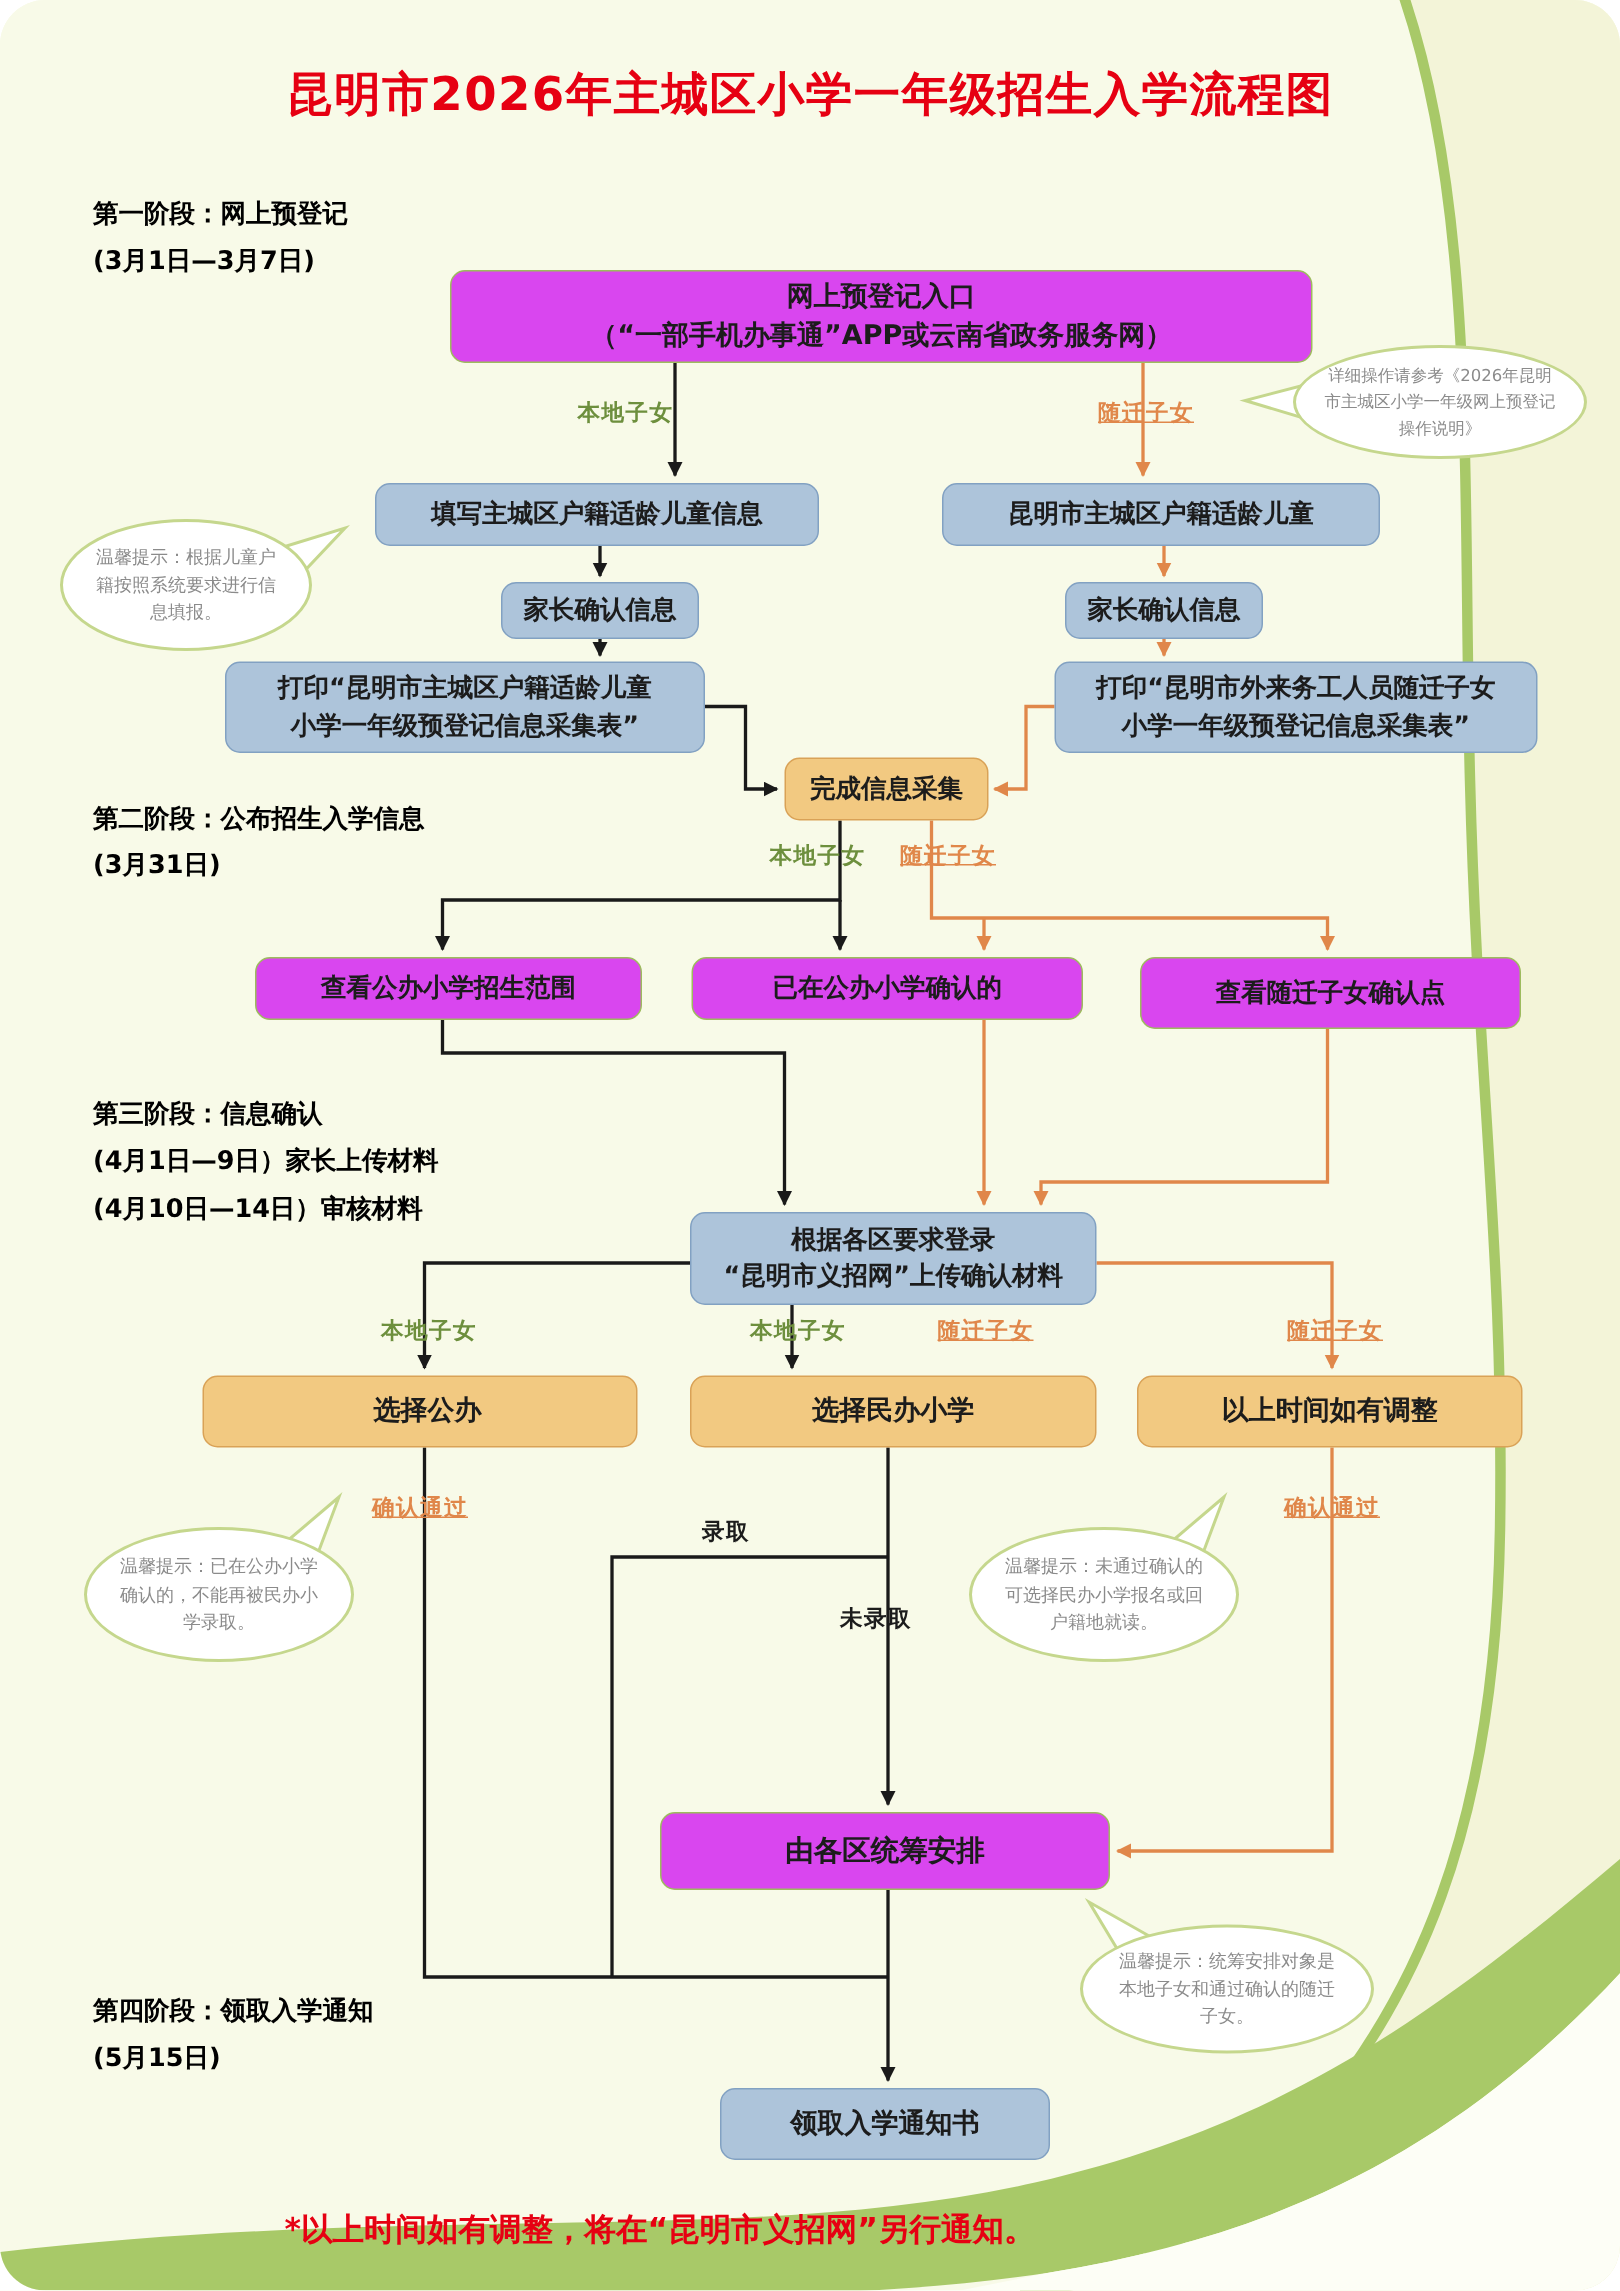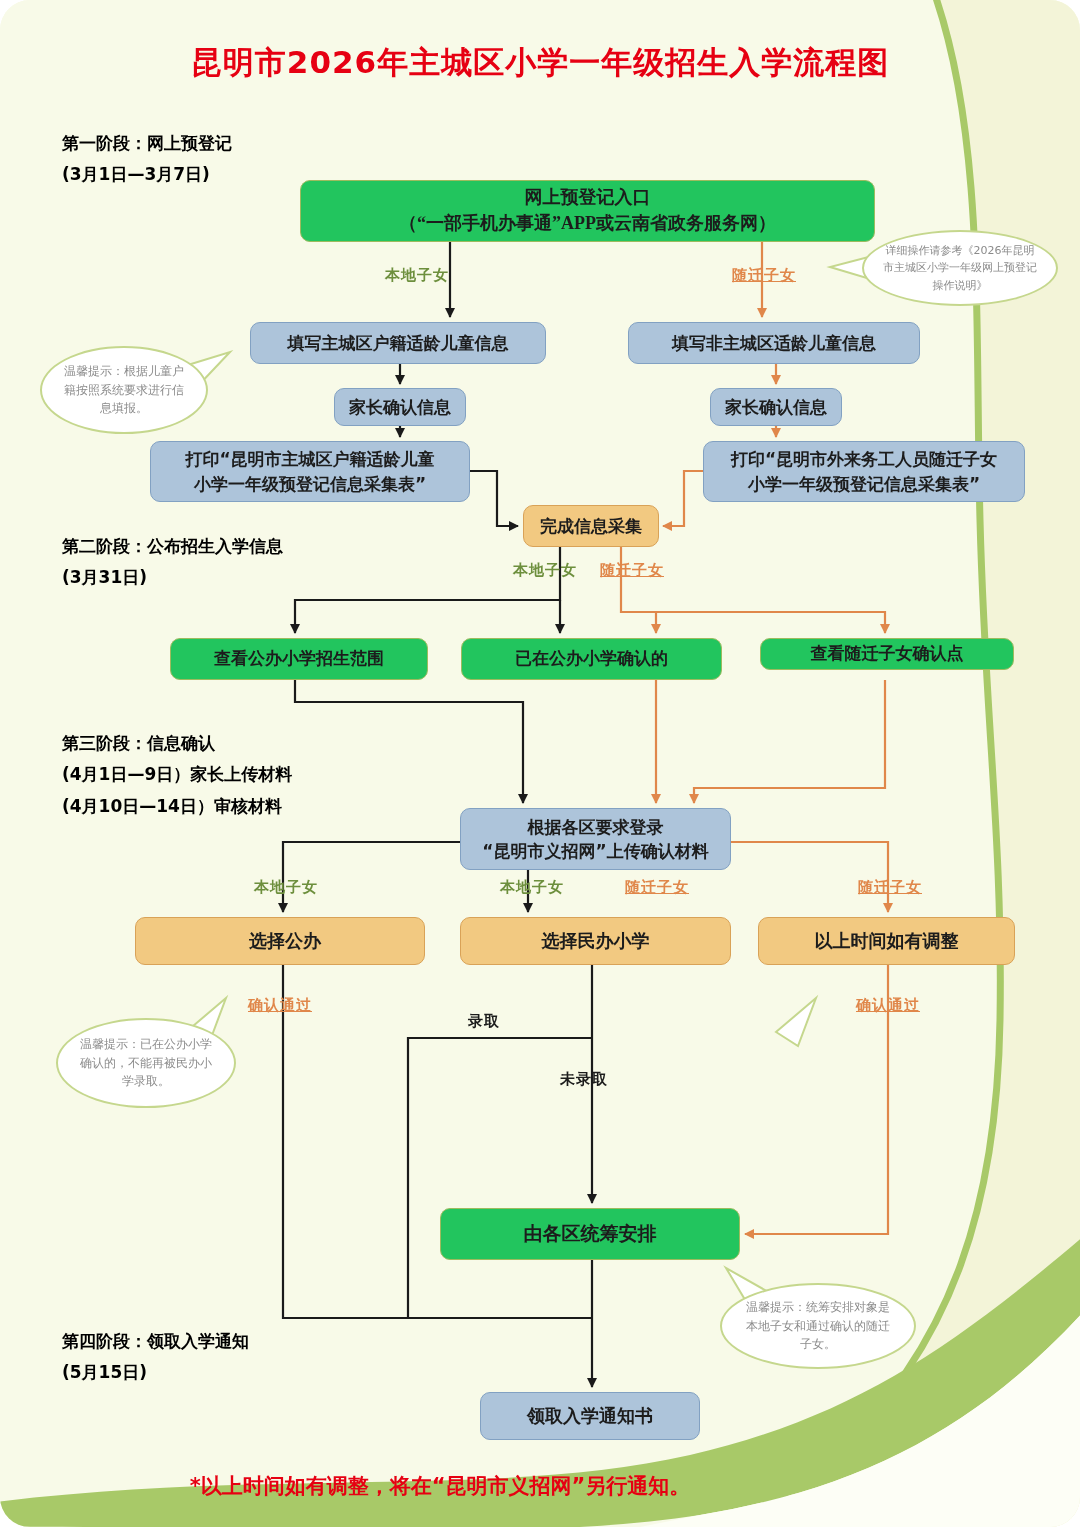--- a/index.html
+++ b/index.html
@@ -7,21 +7,21 @@
   body { font-family:"DejaVu Sans","Liberation Sans",sans-serif; }
   .canvas { position:relative; width:1080px; height:1527px; overflow:hidden; background:#f8fae8;border-radius:30px; }
   svg.layer { position:absolute; left:0; top:0; width:1080px; height:1527px; }
   .title { position:absolute; left:0; top:42px; width:100%; text-align:center;
            color:#e60012; font-size:31px; font-weight:800; letter-spacing:1px; }
   .stage { position:absolute; font-size:17px; font-weight:700; color:#000;
            line-height:1.85; white-space:pre-line; }
   .n { position:absolute; display:flex; align-items:center; justify-content:center;
        text-align:center; white-space:pre-line; border-radius:10px; font-size:17px;
        font-weight:600; color:#1c1c1c; line-height:1.42; padding:2px 6px; }
-  .green { background:#22c55e; border:1px solid #9dbb5e;font-family:Liberation Serif, serif; }
+  .green { background:#d946ef; border:1px solid #9dbb5e; }
   .blue  { background:#adc4da; border:1px solid #82a1c2; }
   .tan   { background:#f2c981; border:1px solid #d9a257; }
   .edge-label { position:absolute; font-size:15px; font-weight:700; letter-spacing:1px; }
   .lab-green  { color:#6d8f3d; }
   .lab-orange { color:#e0874a;text-decoration:underline; }
   .lab-black  { color:#1c1c1c; }
   .bubble { position:absolute; background:#ffffff; border:2px solid #c5d78d;
             border-radius:50%; display:flex; align-items:center; justify-content:center;
             text-align:center; color:#8b8b8b; font-size:12px; line-height:1.55;
             padding:12px 20px; }
@@ -98,31 +98,31 @@
 (3月31日)</div>
   <div class="stage" style="left:62px;top:728px;">第三阶段：信息确认
 (4月1日—9日）家长上传材料
 (4月10日—14日）审核材料</div>
   <div class="stage" style="left:62px;top:1326px;">第四阶段：领取入学通知
 (5月15日)</div>
 
   <div class="n green" style="left:300px;top:180px;width:575px;height:62px;font-size:18px;">网上预登记入口
 （“一部手机办事通”APP或云南省政务服务网）</div>
   <div class="n blue" style="left:250px;top:322px;width:296px;height:42px;">填写主城区户籍适龄儿童信息</div>
-  <div class="n blue" style="left:628px;top:322px;width:292px;height:42px;">填写非主城区适龄儿童信息</div>
+  <div class="n blue" style="left:628px;top:322px;width:292px;height:42px;">昆明市主城区户籍适龄儿童</div>
   <div class="n blue" style="left:334px;top:388px;width:132px;height:38px;">家长确认信息</div>
   <div class="n blue" style="left:710px;top:388px;width:132px;height:38px;">家长确认信息</div>
   <div class="n blue" style="left:150px;top:441px;width:320px;height:61px;">打印“昆明市主城区户籍适龄儿童
 小学一年级预登记信息采集表”</div>
   <div class="n blue" style="left:703px;top:441px;width:322px;height:61px;">打印“昆明市外来务工人员随迁子女
 小学一年级预登记信息采集表”</div>
   <div class="n tan" style="left:523px;top:505px;width:136px;height:42px;">完成信息采集</div>
   <div class="n green" style="left:170px;top:638px;width:258px;height:42px;">查看公办小学招生范围</div>
   <div class="n green" style="left:461px;top:638px;width:261px;height:42px;">已在公办小学确认的</div>
-  <div class="n green" style="left:760px;top:638px;width:254px;height:32px;">查看随迁子女确认点</div>
+  <div class="n green" style="left:760px;top:638px;width:254px;height:48px;">查看随迁子女确认点</div>
   <div class="n blue" style="left:460px;top:808px;width:271px;height:62px;">根据各区要求登录
 “昆明市义招网”上传确认材料</div>
   <div class="n tan" style="left:135px;top:917px;width:290px;height:48px;font-size:18px;padding-left:16px;">选择公办</div>
   <div class="n tan" style="left:460px;top:917px;width:271px;height:48px;font-size:18px;">选择民办小学</div>
   <div class="n tan" style="left:758px;top:917px;width:257px;height:48px;font-size:18px;">以上时间如有调整</div>
   <div class="n green" style="left:440px;top:1208px;width:300px;height:52px;font-size:19px;">由各区统筹安排</div>
   <div class="n blue" style="left:480px;top:1392px;width:220px;height:48px;font-size:18px;">领取入学通知书</div>
 
   <div class="edge-label lab-green" style="left:385px;top:266px;">本地子女</div>
   <div class="edge-label lab-orange" style="left:732px;top:266px;">随迁子女</div>
@@ -133,17 +133,18 @@
   <div class="edge-label lab-orange" style="left:625px;top:878px;">随迁子女</div>
   <div class="edge-label lab-orange" style="left:858px;top:878px;">随迁子女</div>
   <div class="edge-label lab-orange" style="left:248px;top:996px;">确认通过</div>
   <div class="edge-label lab-black" style="left:468px;top:1012px;">录取</div>
   <div class="edge-label lab-black" style="left:560px;top:1070px;">未录取</div>
   <div class="edge-label lab-orange" style="left:856px;top:996px;">确认通过</div>
 
   <div class="bubble small" style="left:862px;top:230px;width:196px;height:76px;">详细操作请参考《2026年昆明市主城区小学一年级网上预登记操作说明》</div>
   <div class="bubble" style="left:40px;top:346px;width:168px;height:88px;">温馨提示：根据儿童户籍按照系统要求进行信息填报。</div>
   <div class="bubble" style="left:56px;top:1018px;width:180px;height:90px;">温馨提示：已在公办小学确认的，不能再被民办小学录取。</div>
+  <div class="bubble" style="left:646px;top:1018px;width:180px;height:90px;">温馨提示：未通过确认的可选择民办小学报名或回户籍地就读。</div>
   <div class="bubble" style="left:720px;top:1283px;width:196px;height:86px;">温馨提示：统筹安排对象是本地子女和通过确认的随迁子女。</div>
 
   <div class="footnote">*以上时间如有调整，将在“昆明市义招网”另行通知。</div>
 
 </div>
 
 </body></html>

